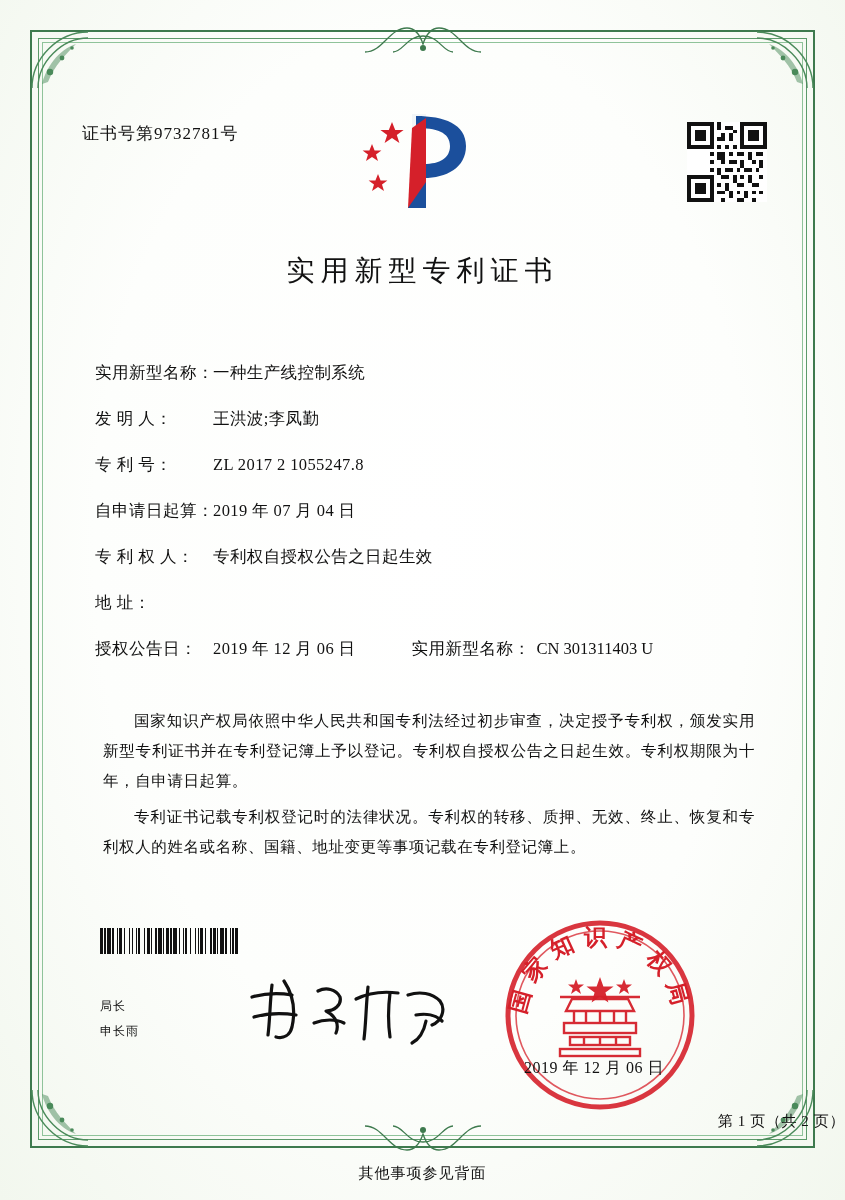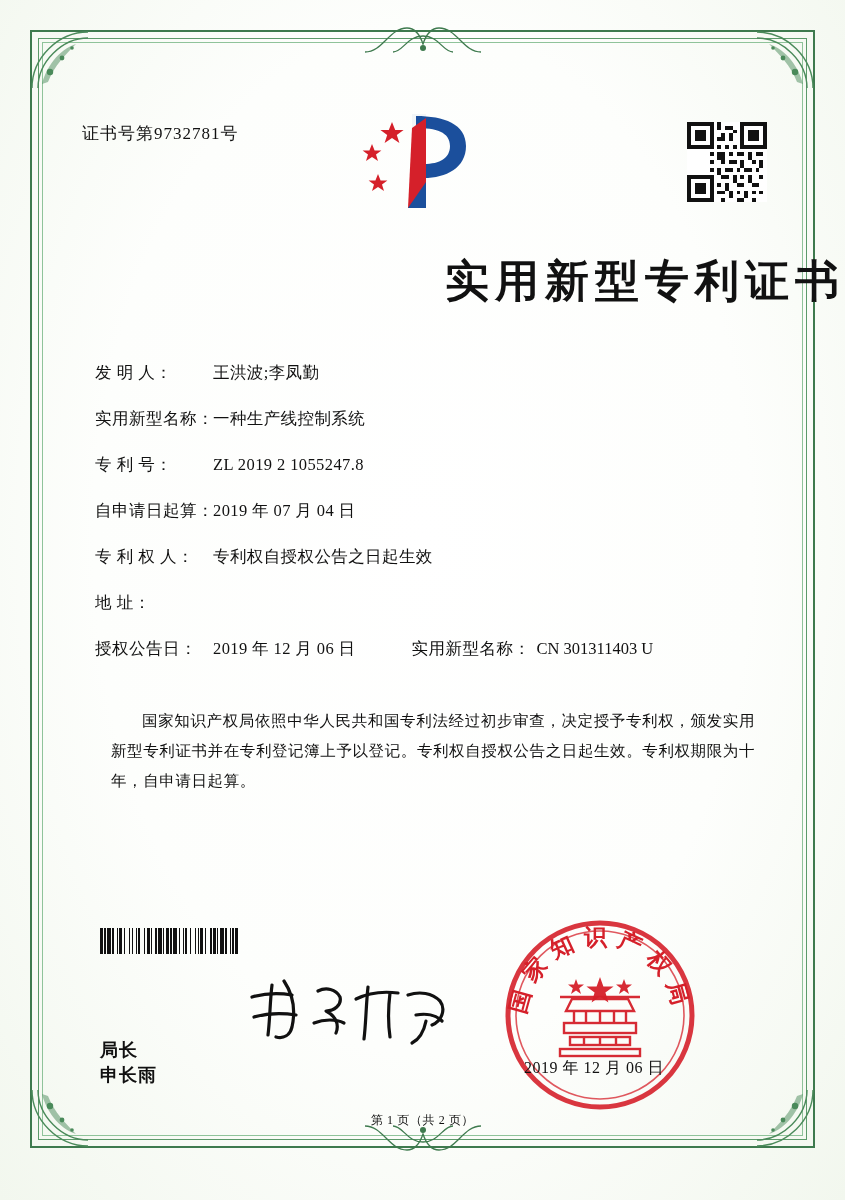--- a/index.html
+++ b/index.html
@@ -115,23 +115,23 @@
     height: 80px;
   }
   .qr svg { width: 100%; height: 100%; display: block; }
 
   
   .title {
     position: absolute;
     left: 0;
     right: 0;
     top: 252px;
-    text-align: right;
-    font-size: 44px;
-    font-weight: bold;
+    text-align: center;
+    font-size: 28px;
+    font-weight: normal;
     letter-spacing: 6px;
     color: #111;
     font-family: "DejaVu Serif", "Liberation Serif", serif;
   }
 
   
   .fields {
     position: absolute;
     left: 95px;
     top: 362px;
@@ -167,21 +167,21 @@
     position: absolute;
     left: 95px;
     top: 706px;
     width: 660px;
     font-size: 15.5px;
     line-height: 30px;
     color: #111;
     text-align: justify;
   }
   .paragraphs p {
-    margin: 0 0 6px 16px;
+    margin: 0 0 6px 8px;
     text-indent: 2em;
     letter-spacing: 0.6px;
   }
 
   
   .barcode {
     position: absolute;
     left: 100px;
     top: 928px;
     width: 230px;
@@ -192,26 +192,25 @@
   .barcode i {
     display: block;
     background: #111;
     height: 100%;
   }
 
   
   .sig-label {
     position: absolute;
     left: 100px;
-    top: 1038px;
-    font-size: 18px;
+    top: 994px;
+    font-size: 12px;
     line-height: 25px;
     color: #111;
     letter-spacing: 1px;
-    font-weight: bold;
   }
   .signature {
     position: absolute;
     left: 240px;
     top: 975px;
     width: 215px;
     height: 75px;
   }
   .signature svg { width: 100%; height: 100%; display: block; }
 
@@ -233,22 +232,22 @@
     color: #111;
     letter-spacing: 0.5px;
   }
 
   
   .page-num {
     position: absolute;
     left: 0;
     right: 0;
     top: 1112px;
-    text-align: center;
-    font-size: 12px;
+    text-align: right;
+    font-size: 15px;
     color: #111;
     letter-spacing: 0.6px;
   }
   .footnote {
     position: absolute;
     left: 0;
     right: 0;
     top: 1164px;
     text-align: center;
     font-size: 15px;
@@ -411,30 +410,30 @@
           <rect x="13" y="20" width="2" height="1"></rect>
         <rect x="17" y="20" width="1" height="1"></rect>
       </g>
     </svg>
   </div>
 
   <div class="title">实用新型专利证书</div>
 
   <div class="fields">
     <div class="field-row">
+      <span class="field-label">实用新型名称：</span>
+      <span class="field-value">一种生产线控制系统</span>
+    </div>
+    <div class="field-row">
       <span class="field-label">发 明 人：</span>
       <span class="field-value">王洪波;李凤勤</span>
     </div>
     <div class="field-row">
-      <span class="field-label">实用新型名称：</span>
-      <span class="field-value">一种生产线控制系统</span>
-    </div>
-    <div class="field-row">
       <span class="field-label">专 利 号：</span>
-      <span class="field-value">ZL 2019 2 1055247.8</span>
+      <span class="field-value">ZL 2017 2 1055247.8</span>
     </div>
     <div class="field-row">
       <span class="field-label">自申请日起算：</span>
       <span class="field-value">2019 年 07 月 04 日</span>
     </div>
     <div class="field-row">
       <span class="field-label">专 利 权 人：</span>
       <span class="field-value">专利权自授权公告之日起生效</span>
     </div>
     <div class="field-row">
@@ -443,20 +442,21 @@
     <div class="field-row pair">
       <span class="field-label">授权公告日：</span>
       <span class="field-value">2019 年 12 月 06 日</span>
       <span class="second-label">实用新型名称：</span>
       <span class="second-value">CN 301311403 U</span>
     </div>
   </div>
 
   <div class="paragraphs">
     <p>国家知识产权局依照中华人民共和国专利法经过初步审查，决定授予专利权，颁发实用新型专利证书并在专利登记簿上予以登记。专利权自授权公告之日起生效。专利权期限为十年，自申请日起算。</p>
+    <p>专利证书记载专利权登记时的法律状况。专利权的转移、质押、无效、终止、恢复和专利权人的姓名或名称、国籍、地址变更等事项记载在专利登记簿上。</p>
   </div>
 
   <div class="barcode" id="barcode">
       <i style="width: 3px; background: rgb(17, 17, 17);"></i>
       <i style="width: 1px; background: transparent;"></i>
       <i style="width: 2px; background: rgb(17, 17, 17);"></i>
       <i style="width: 1px; background: transparent;"></i>
       <i style="width: 4px; background: rgb(17, 17, 17);"></i>
       <i style="width: 1px; background: transparent;"></i>
       <i style="width: 2px; background: rgb(17, 17, 17);"></i>
@@ -574,14 +574,15 @@
       </defs>
       <text font-family="'DejaVu Serif','Liberation Serif',serif" font-size="23" font-weight="bold" fill="#d5202a" letter-spacing="9">
         <textPath href="#arcPath" startOffset="50%" text-anchor="middle">国家知识产权局</textPath>
       </text>
     </svg>
   </div>
 
   <div class="seal-date">2019 年 12 月 06 日</div>
 
   <div class="page-num">第 1 页（共 2 页）</div>
+  <div class="footnote">其他事项参见背面</div>
 
 </div>
 
 </body></html>

